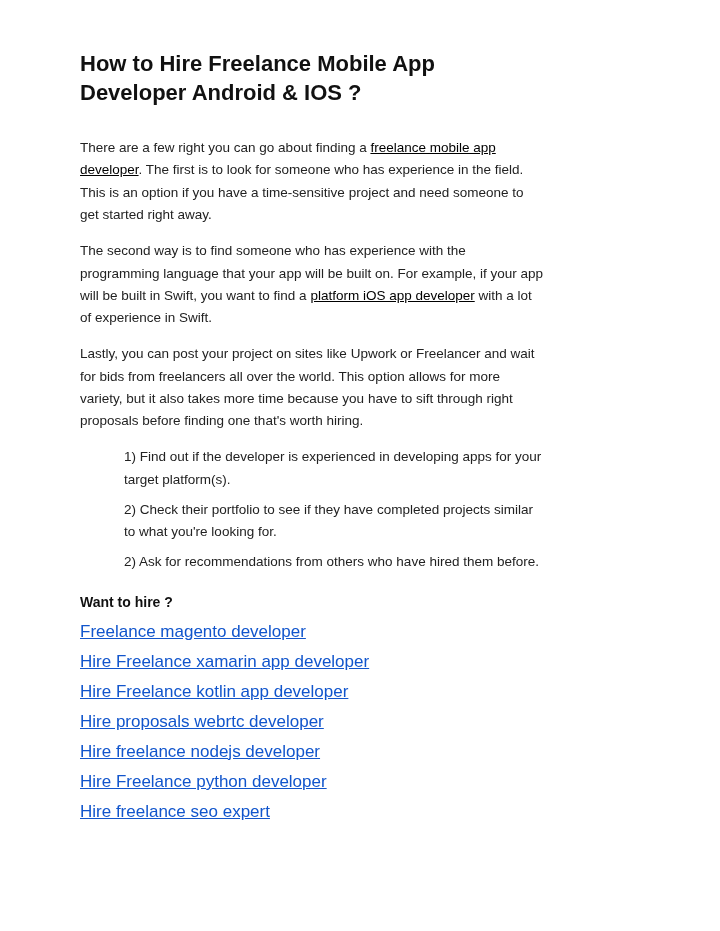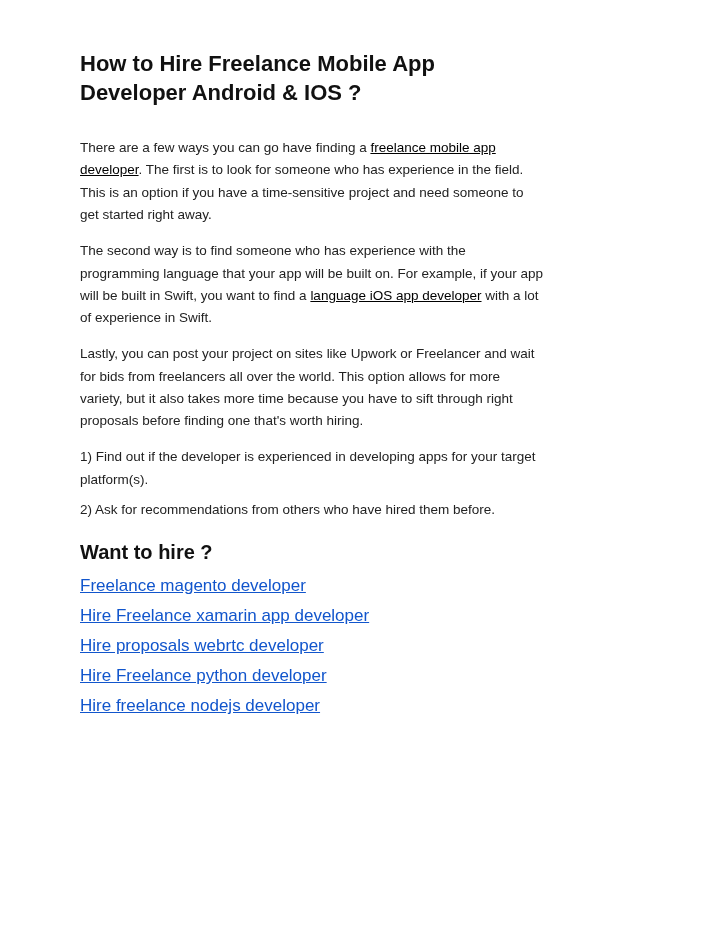--- a/index.html
+++ b/index.html
@@ -47,24 +47,25 @@
     a.inline-link {
       color: #000000;
       cursor: pointer;
     }
 
     .list-item {
       font-size: 13.5px;
       line-height: 1.65;
       color: #222222;
       margin-bottom: 8px;
+      margin-left: 44px;
     }
 
     .want-to-hire {
-      font-size: 20px;
+      font-size: 14px;
       font-weight: bold;
       color: #111111;
       margin-top: 20px;
       margin-bottom: 12px;
     }
 
     .link-list {
       list-style: none;
       padding: 0;
       margin: 0;
@@ -85,46 +86,53 @@
 </head>
 <body>
 
 <div class="page-container">
 
   <h1 class="main-title">How to Hire Freelance Mobile App Developer Android &amp; IOS ?</h1>
 
   <div class="content-body">
 
     <p class="paragraph">
-      <span>There are a few ways you can go have finding a </span><a class="inline-link" href="#">freelance mobile app developer</a><span>. The first is to look for someone who has experience in the field. This is an option if you have a time-sensitive project and need someone to get started right away.</span>
+      <span>There are a few right you can go about finding a </span><a class="inline-link" href="#">freelance mobile app developer</a><span>. The first is to look for someone who has experience in the field. This is an option if you have a time-sensitive project and need someone to get started right away.</span>
     </p>
 
     <p class="paragraph">
-      <span>The second way is to find someone who has experience with the programming language that your app will be built on. For example, if your app will be built in Swift, you want to find a </span><a class="inline-link" href="#">language iOS app developer</a><span> with a lot of experience in Swift.</span>
+      <span>The second way is to find someone who has experience with the programming language that your app will be built on. For example, if your app will be built in Swift, you want to find a </span><a class="inline-link" href="#">platform iOS app developer</a><span> with a lot of experience in Swift.</span>
     </p>
 
     <p class="paragraph">Lastly, you can post your project on sites like Upwork or Freelancer and wait for bids from freelancers all over the world. This option allows for more variety, but it also takes more time because you have to sift through right proposals before finding one that's worth hiring.</p>
 
     <p class="list-item">1) Find out if the developer is experienced in developing apps for your target platform(s).</p>
+    <p class="list-item">2) Check their portfolio to see if they have completed projects similar to what you're looking for.</p>
     <p class="list-item">2) Ask for recommendations from others who have hired them before.</p>
 
     <p class="want-to-hire">Want to hire ?</p>
 
     <ul class="link-list">
       <li>
         <a class="link" href="#">Freelance magento developer</a>
       </li>
       <li>
         <a class="link" href="#">Hire Freelance xamarin app developer</a>
       </li>
       <li>
+        <a class="link" href="#">Hire Freelance kotlin app developer</a>
+      </li>
+      <li>
         <a class="link" href="#">Hire proposals webrtc developer</a>
+      </li>
+      <li>
+        <a class="link" href="#">Hire freelance nodejs developer</a>
       </li>
       <li>
         <a class="link" href="#">Hire Freelance python developer</a>
       </li>
       <li>
-        <a class="link" href="#">Hire freelance nodejs developer</a>
+        <a class="link" href="#">Hire freelance seo expert</a>
       </li>
     </ul>
 
   </div>
 </div>
 
 </body></html>

